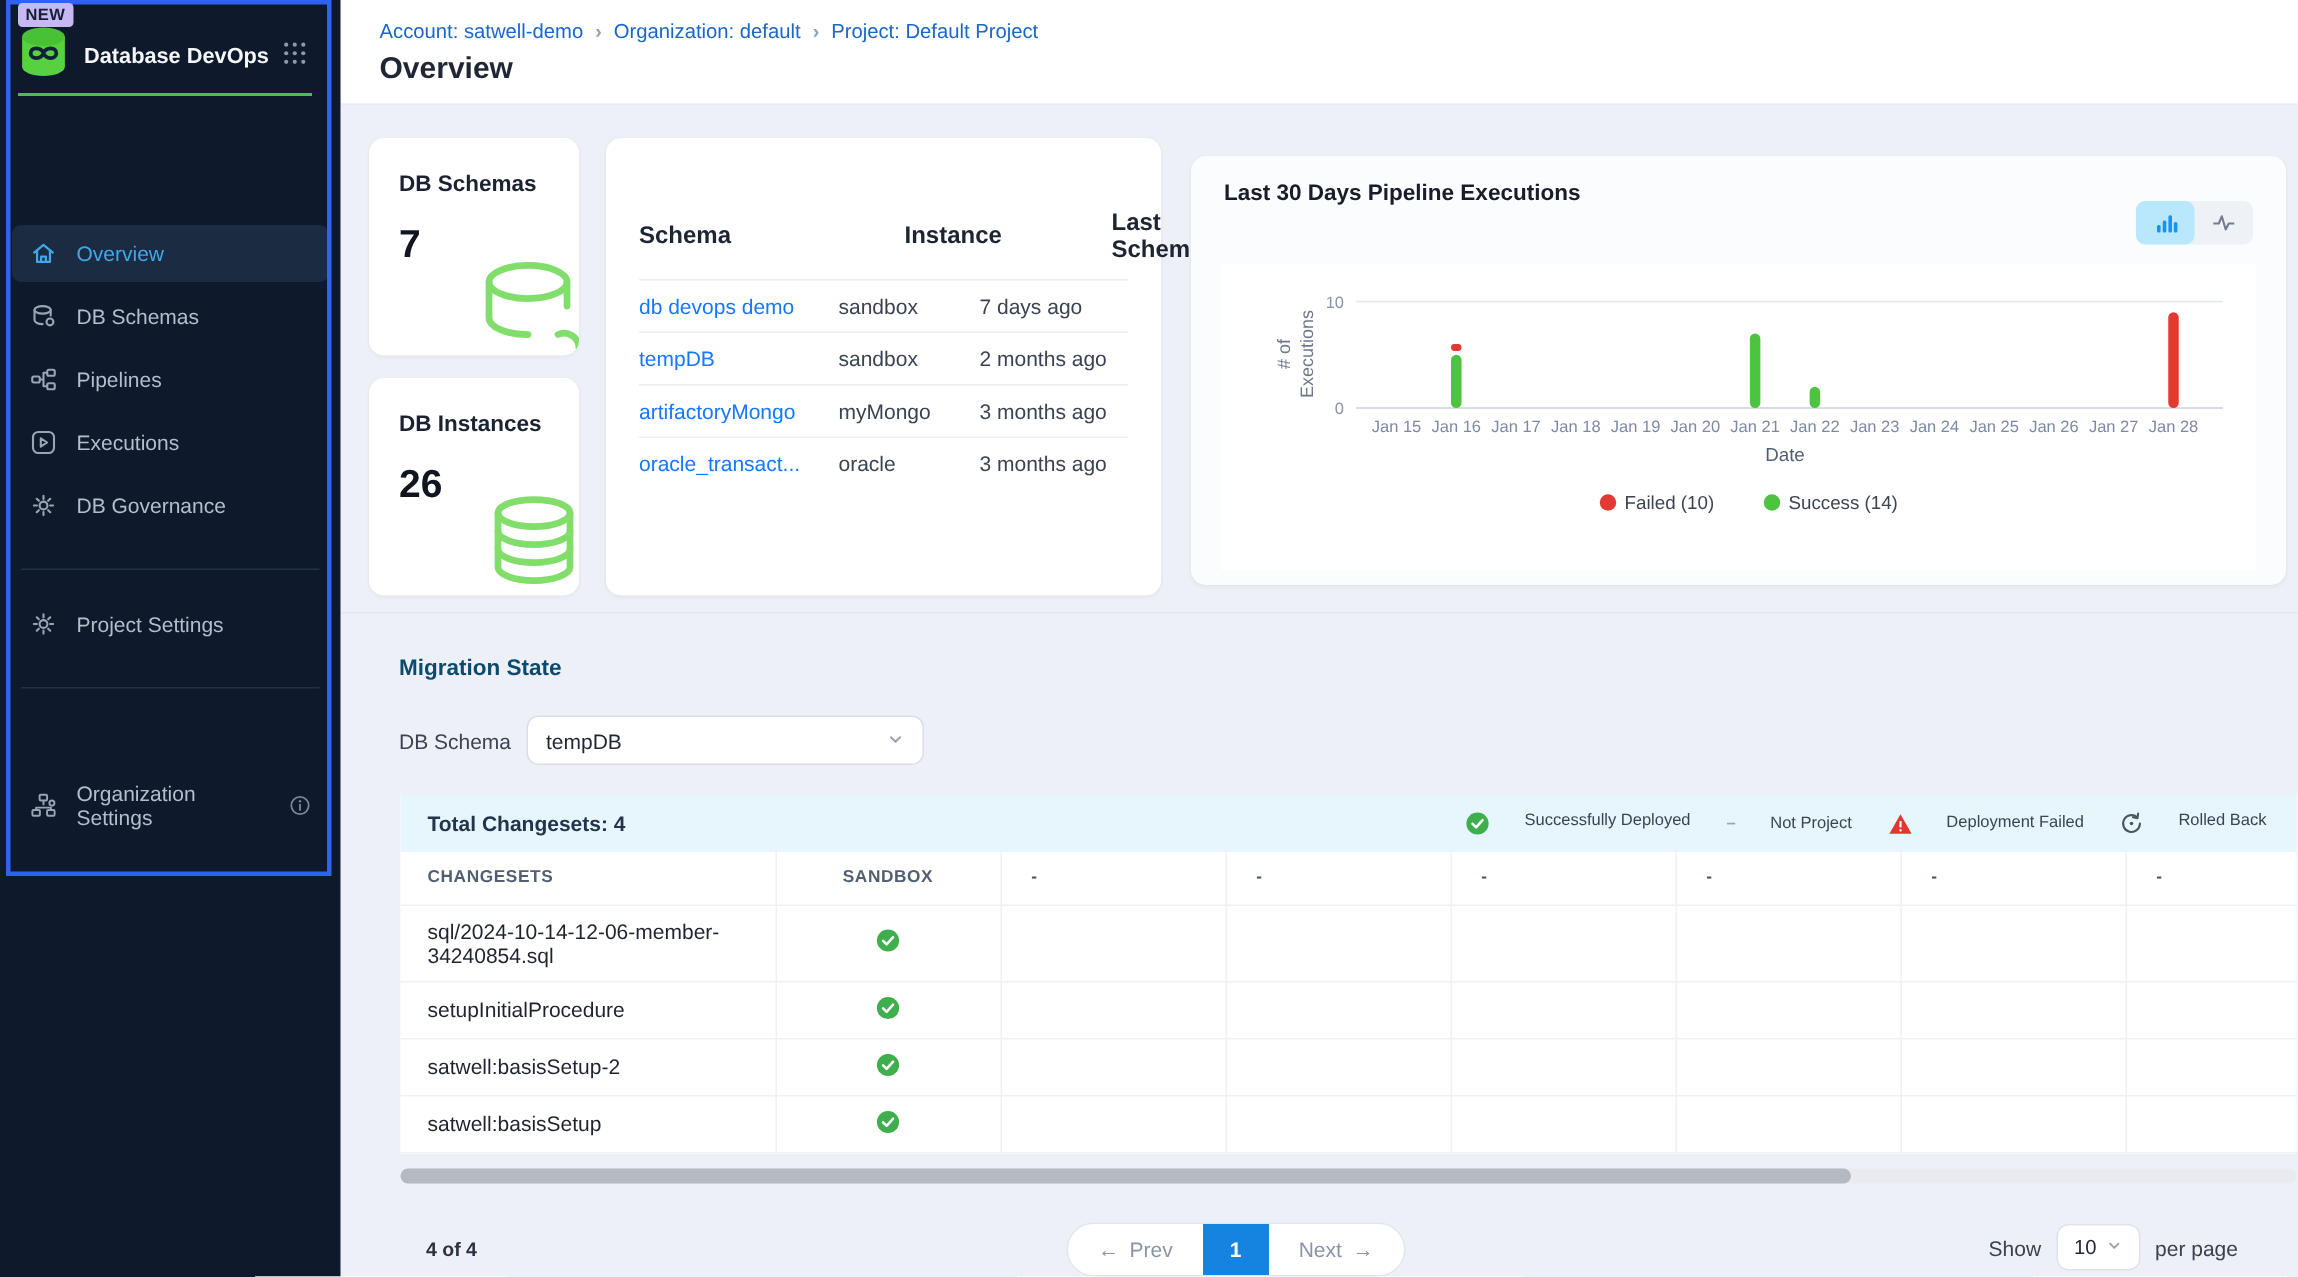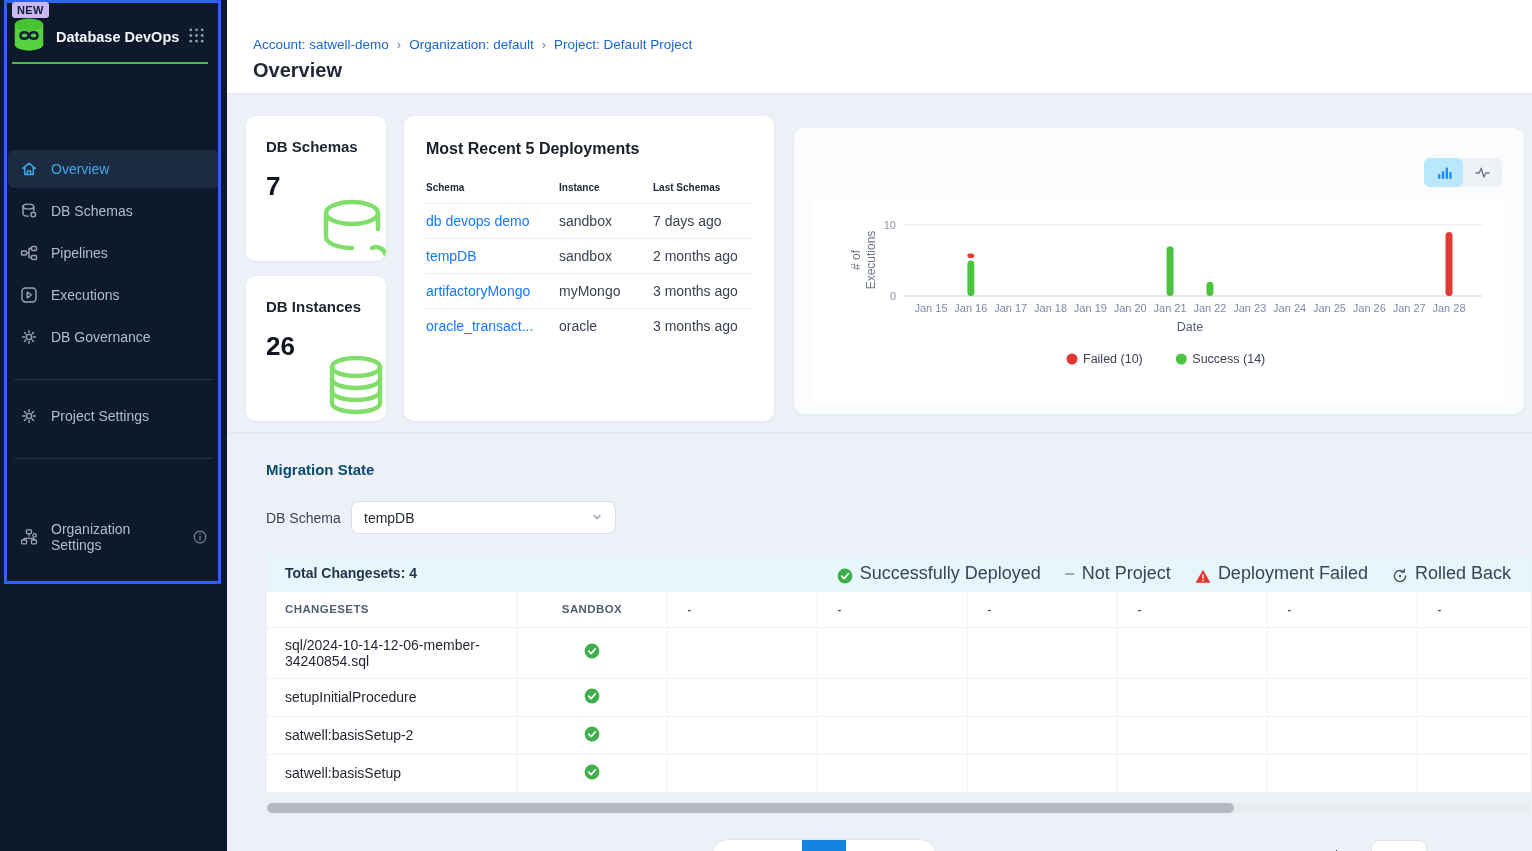--- a/index.html
+++ b/index.html
@@ -21,41 +21,41 @@
   .project-name { color:#f2f4f8; font-size:15px; font-weight:600; margin-top:2px; }
   .project-chevron { align-self:center; color:#8d98aa; }
   .nav-item { position:absolute; left:8px; width:211px; height:38px; display:flex; align-items:center; gap:13px; padding:0 12px; border-radius:6px; color:#b3bdcb; font-size:14px; cursor:pointer; }
   .nav-item svg { flex:none; opacity:.85; }
   .nav-item.selected { background:#1a2b42; color:#41a7e6; }
   .nav-item.selected svg { opacity:1; }
   .nav-info { margin-left:auto; color:#8d98aa; display:flex; }
   .side-divider { position:absolute; left:14px; width:199px; height:1px; background:#223148; }
 
   
-  .main { position:absolute; left:227px; top:0; width:1305px; height:678px;margin-top:24px; }
+  .main { position:absolute; left:227px; top:0; width:1305px; height:678px; }
   .top-header { position:relative; height:70px; background:#fff; border-bottom:1px solid #e7eaf1; padding:13px 0 0 26px; }
   .breadcrumb { display:flex; align-items:center; gap:8px; font-size:13.5px; }
   .breadcrumb a { color:#1a66c9; text-decoration:none; cursor:pointer; }
   .crumb-sep { color:#8fa0b8; font-size:13px; font-weight:700; }
   .page-title { margin-top:7px; font-size:20px; font-weight:700; color:#1f2634; }
   .content { position:relative; width:1305px; height:781px; background:#edf0f6; }
   .strip-divider { position:absolute; left:0; top:338px; width:1305px; height:1px; background:#e2e6ee; }
 
   .card { position:absolute; background:#fff; border-radius:10px; box-shadow:0 1px 3px rgba(20,30,60,.06); }
   .stat-card { left:19px; width:140px; height:145px; padding:22px 0 0 20px; overflow:hidden; }
   .stat-label { font-size:15px; font-weight:700; color:#1c2330; }
   .stat-value { font-size:26px; font-weight:700; color:#10151f; margin-top:16px; }
   .stat-icon { position:absolute; right:-8px; bottom:-10px; }
 
   .dep-card { left:177px; top:22px; width:370px; height:305px; padding:24px 22px 0 22px; }
   .dep-title { font-size:16px; font-weight:700; color:#171d29; }
   .dep-table { margin-top:16px; }
   .dep-row { display:grid; grid-template-columns:133px 94px 1fr; align-items:center; padding:9px 0; font-size:14px; border-bottom:1px solid #ededf2; }
   .dep-row:last-child { border-bottom:none; }
-  .dep-head { font-weight:600; color:#1d2533; font-size:10px; padding:8px 0 10px 0; }
+  .dep-head { font-weight:600; color:#1d2533; font-size:16px; padding:8px 0 10px 0;gap:44px; }
   .dep-row a { color:#1677ff; text-decoration:none; font-weight:500; cursor:pointer; white-space:nowrap; overflow:hidden; }
   .dep-cell { color:#3a4351; }
 
   .chart-card { left:567px; top:34px; width:730px; height:286px; background:#fbfcfe; padding:16px 22px 0 22px; }
   .chart-title { font-size:15px; font-weight:700; color:#171d29; }
   .chart-toggle { position:absolute; right:22px; top:30px; display:flex; background:#eef1f6; border-radius:6px; }
   .toggle-btn { width:39px; height:29px; display:flex; align-items:center; justify-content:center; border-radius:6px; cursor:pointer; color:#717c92; }
   .toggle-btn.active { background:#b9e8fd; color:#1890ff; }
   .chart-plot { position:absolute; left:20px; top:72px; }
   .chart-plot svg { background:#fff; display:block; }
@@ -64,21 +64,21 @@
   
   .mig-title { position:absolute; left:39px; top:367px; font-size:15px; font-weight:700; color:#0c4a6e; }
   .schema-label { position:absolute; left:39px; top:416px; font-size:14px; color:#3c4454; }
   .schema-select { position:absolute; left:124px; top:407px; width:265px; height:33px; background:#fff; border:1px solid #d9dee8; border-radius:8px; display:flex; align-items:center; padding:0 12px; font-size:14px; color:#1f2634; cursor:pointer; }
   .schema-select .chev { margin-left:auto; color:#98a2b3; }
 
   .mig-table-wrap { position:absolute; left:40px; top:460px; width:1264px; overflow:hidden; background:#fff; }
   .mig-header-bar { display:flex; align-items:center; height:38px; background:#e7f5fc; padding:0 20px 0 18px; }
   .mig-total { font-size:14px; font-weight:700; color:#22354a; }
   .mig-legend { margin-left:auto; display:flex; align-items:center; gap:24px; }
-  .legend-item { display:flex; align-items:flex-end; gap:7px; font-size:18px; color:#3a4454; }
+  .legend-item { display:flex; align-items:flex-start; gap:23px; font-size:11px; color:#3a4454; }
   .legend-dash { color:#9aa3b0; font-weight:700; }
   table.mig { border-collapse:collapse; table-layout:fixed; width:1300px; background:#fff; }
   table.mig th { height:35px; font-size:11.5px; font-weight:700; color:#525f70; letter-spacing:.4px; border:1px solid #f0f1f5; border-top:none; }
   table.mig th:first-child { text-align:left; padding-left:18px; border-left:none; }
   table.mig th.dash-col { text-align:left; padding-left:20px; color:#4b5563; }
   table.mig td { border:1px solid #f0f1f5; font-size:14px; color:#1f2430; padding:9px 14px 9px 18px; }
   table.mig td:first-child { border-left:none; }
   table.mig td.center { text-align:center; padding:9px 0; }
   .h-scrollbar { position:absolute; left:40px; top:709px; width:1264px; height:10px; background:#e9ebf0; border-radius:5px; }
   .h-thumb { width:967px; height:10px; background:#b5b9c2; border-radius:5px; cursor:pointer; }
@@ -232,21 +232,20 @@
           <svg width="78" height="74" viewBox="0 0 78 74" fill="none" stroke="#82de6a" stroke-width="4.5" stroke-linecap="round">
             <ellipse cx="40" cy="14" rx="24" ry="9"></ellipse>
               <path d="M16 14 V50 C16 55 26.7 59 40 59 C53.3 59 64 55 64 50 V14"></path>
               <path d="M16 26 C16 31 26.7 35 40 35 C53.3 35 64 31 64 26"></path>
               <path d="M16 38 C16 43 26.7 47 40 47 C53.3 47 64 43 64 38"></path>
           </svg>
         </span>
       </div>
 
       <div class="card dep-card">
-        <div class="dep-title">Most Recent 5 Deployments</div>
         <div class="dep-table">
           <div class="dep-row dep-head">
             <span>Schema</span>
             <span>Instance</span>
             <span>Last Schemas</span>
           </div>
           <div class="dep-row">
             <a>db devops demo</a>
             <span class="dep-cell">sandbox</span>
             <span class="dep-cell">7 days ago</span>
@@ -263,20 +262,21 @@
           </div>
           <div class="dep-row">
             <a>oracle_transact...</a>
             <span class="dep-cell">oracle</span>
             <span class="dep-cell">3 months ago</span>
           </div>
         </div>
       </div>
 
       <div class="card chart-card">
+        <div class="chart-title">Last 30 Days Pipeline Executions</div>
         <div class="chart-toggle">
           <span class="toggle-btn active">
             <svg width="16" height="16" viewBox="0 0 16 16" fill="currentColor">
               <rect x="2" y="9" width="2.4" height="5" rx="1"></rect>
                 <rect x="5.8" y="6" width="2.4" height="8" rx="1"></rect>
                 <rect x="9.6" y="2.5" width="2.4" height="11.5" rx="1"></rect>
                 <rect x="13.2" y="7" width="2.4" height="7" rx="1"></rect>
             </svg>
           </span>
           <span class="toggle-btn">

